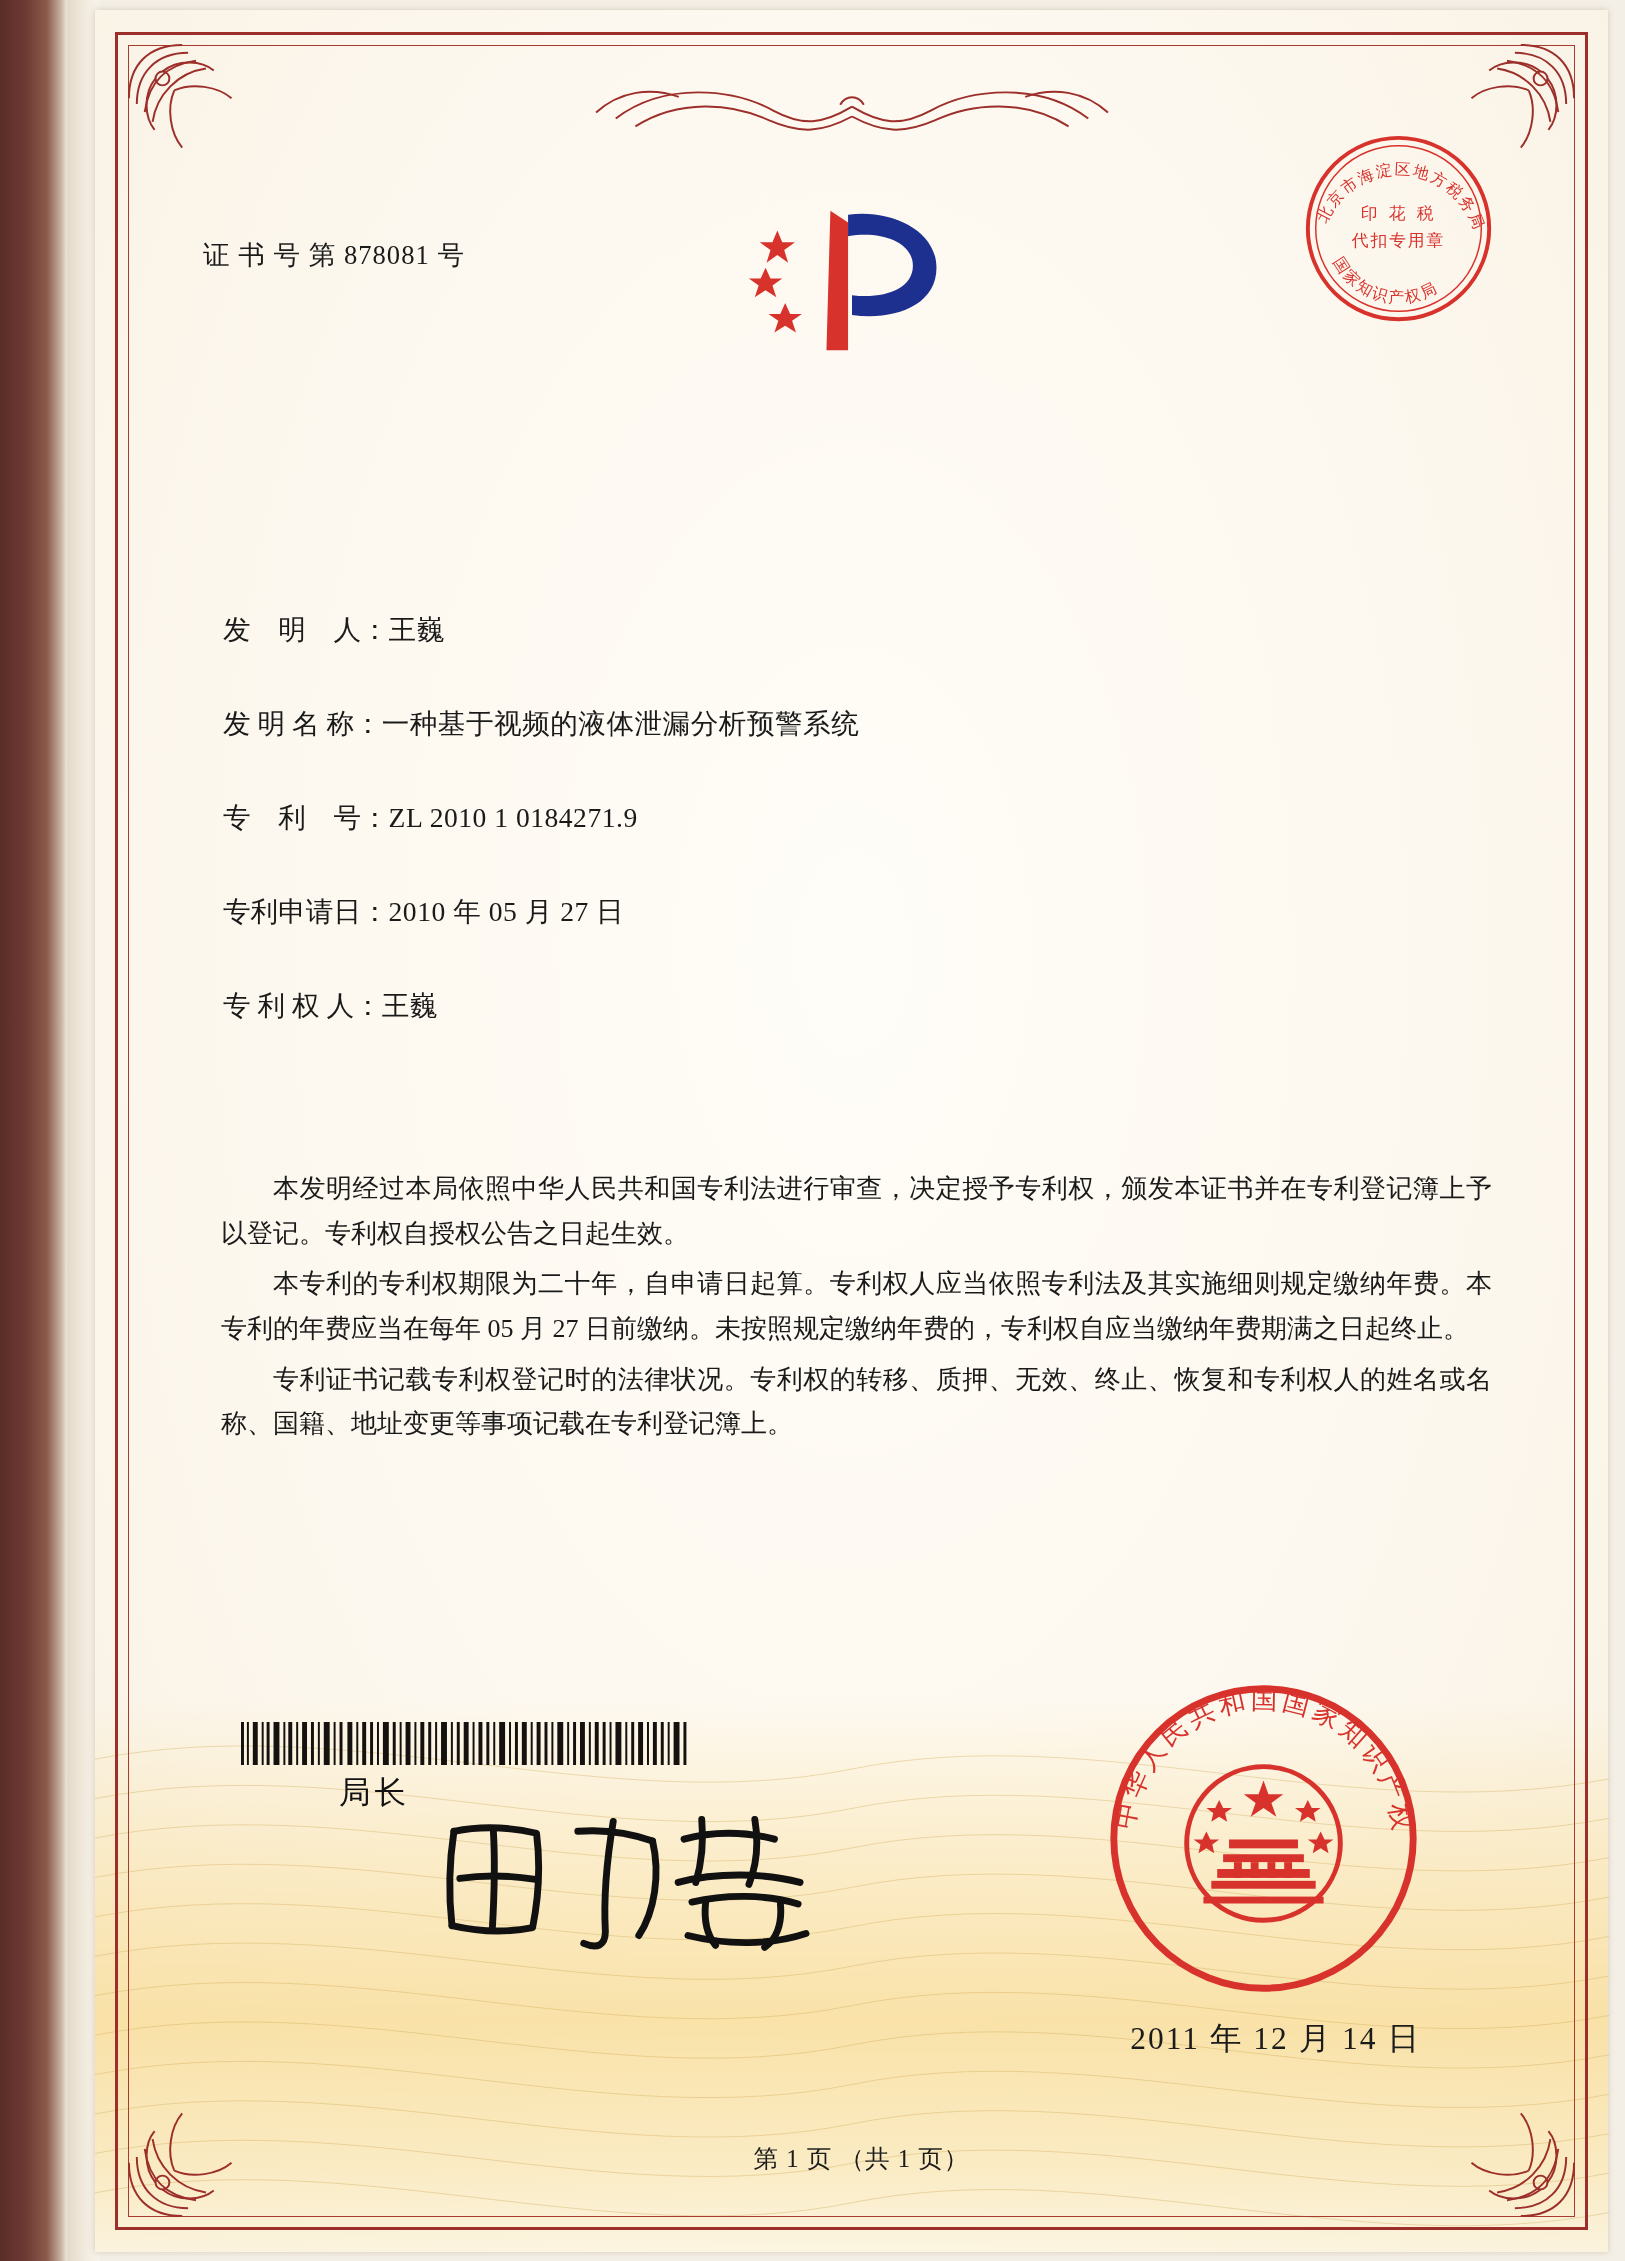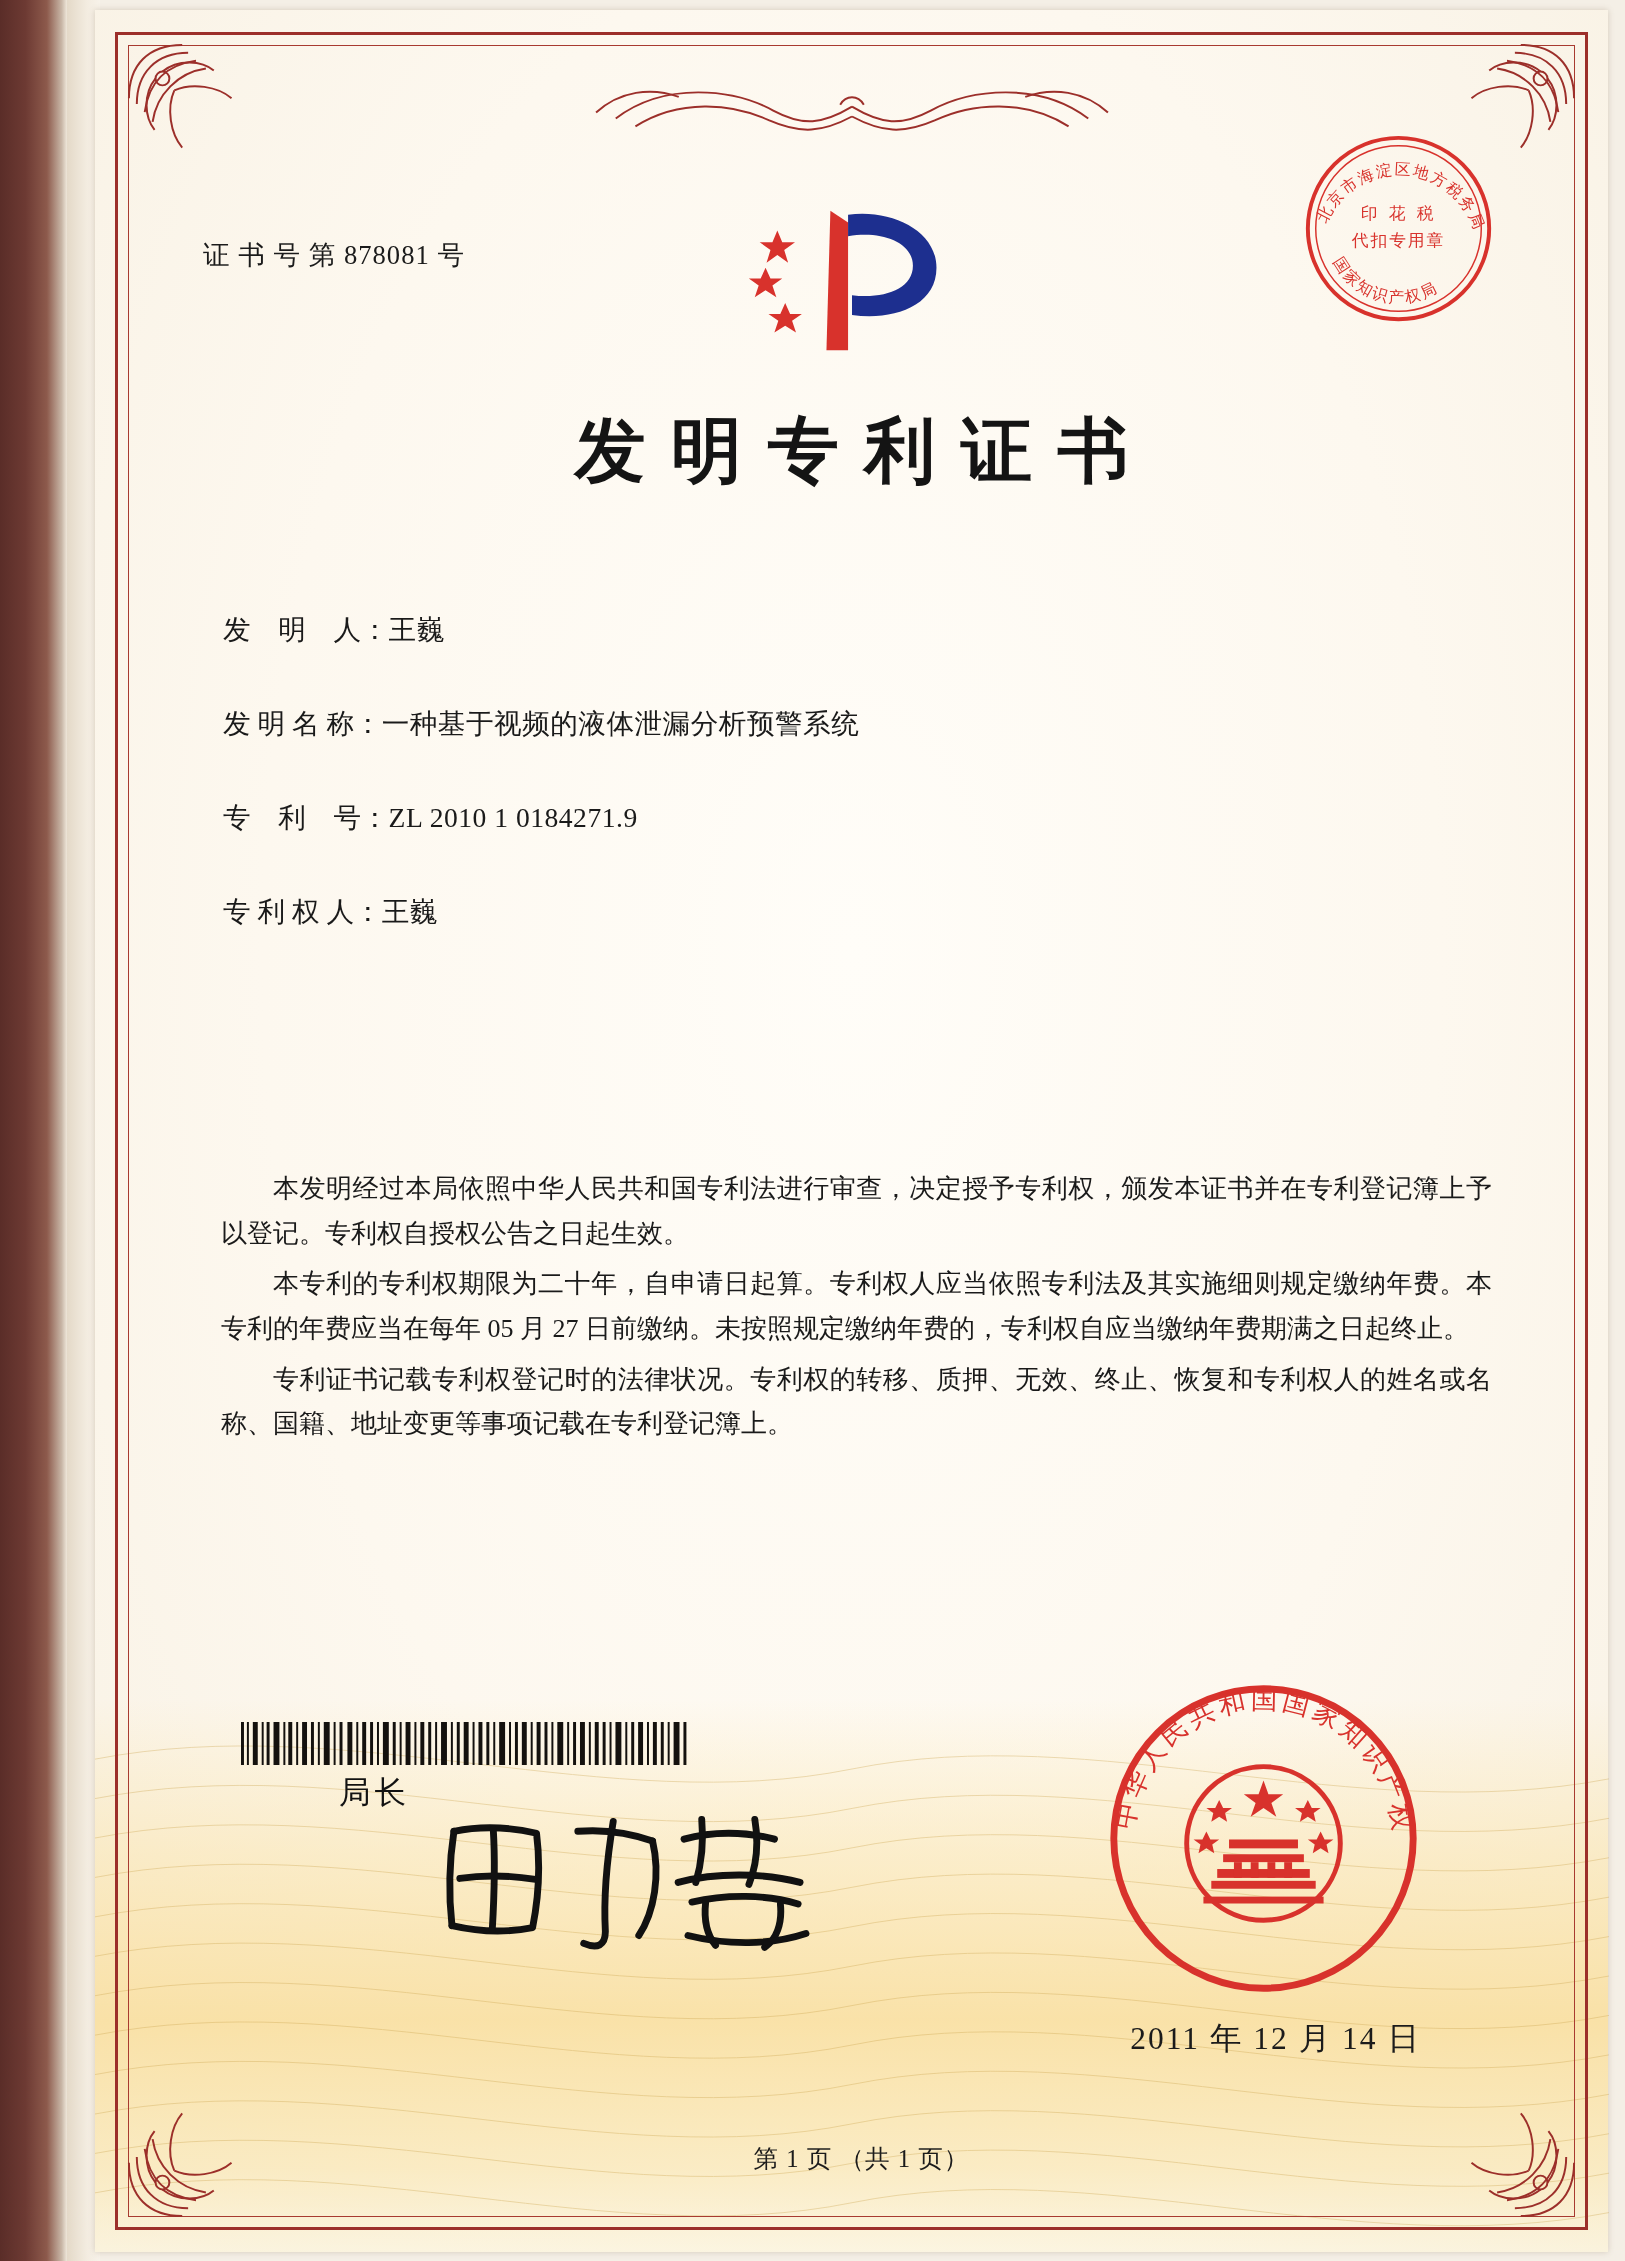--- a/index.html
+++ b/index.html
@@ -341,31 +341,33 @@
       <text font-size="16" fill="#d8322c" font-family="'DejaVu Serif',serif" letter-spacing="2">
         <textPath href="#arcTop" startOffset="7%">北京市海淀区地方税务局</textPath>
       </text>
       <text font-size="16" fill="#d8322c" font-family="'DejaVu Serif',serif" letter-spacing="2">
         <textPath href="#arcBot" startOffset="9%">国家知识产权局</textPath>
       </text>
       <text x="102" y="92" text-anchor="middle" font-size="17" fill="#d8322c" font-family="'DejaVu Serif',serif" letter-spacing="3">印 花 税</text>
       <text x="102" y="120" text-anchor="middle" font-size="17" fill="#d8322c" font-family="'DejaVu Serif',serif" letter-spacing="2">代扣专用章</text>
     </svg>
 
-    <div class="main-title">发明专利证书</div>
 
     <div class="fields">
       <div class="field-row">
         <span class="field-label">发　明　人：</span><span class="field-value">王巍</span>
       </div>
       <div class="field-row">
         <span class="field-label">发 明 名 称：</span><span class="field-value">一种基于视频的液体泄漏分析预警系统</span>
       </div>
       <div class="field-row">
         <span class="field-label">专　利　号：</span><span class="field-value">ZL 2010 1 0184271.9</span>
+      </div>
+      <div class="field-row">
+        <span class="field-label">专利申请日：</span><span class="field-value">2010 年 05 月 27 日</span>
       </div>
       <div class="field-row">
         <span class="field-label">专 利 权 人：</span><span class="field-value">王巍</span>
       </div>
     </div>
 
     <div class="paragraphs">
       <p>本发明经过本局依照中华人民共和国专利法进行审查，决定授予专利权，颁发本证书并在专利登记簿上予以登记。专利权自授权公告之日起生效。</p>
       <p>本专利的专利权期限为二十年，自申请日起算。专利权人应当依照专利法及其实施细则规定缴纳年费。本专利的年费应当在每年 05 月 27 日前缴纳。未按照规定缴纳年费的，专利权自应当缴纳年费期满之日起终止。</p>
       <p>专利证书记载专利权登记时的法律状况。专利权的转移、质押、无效、终止、恢复和专利权人的姓名或名称、国籍、地址变更等事项记载在专利登记簿上。</p>

